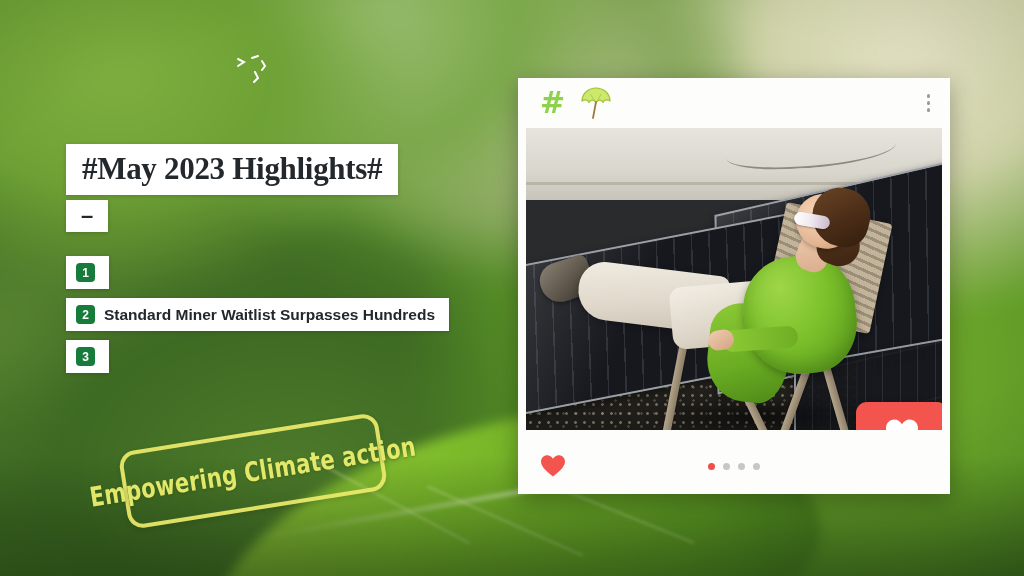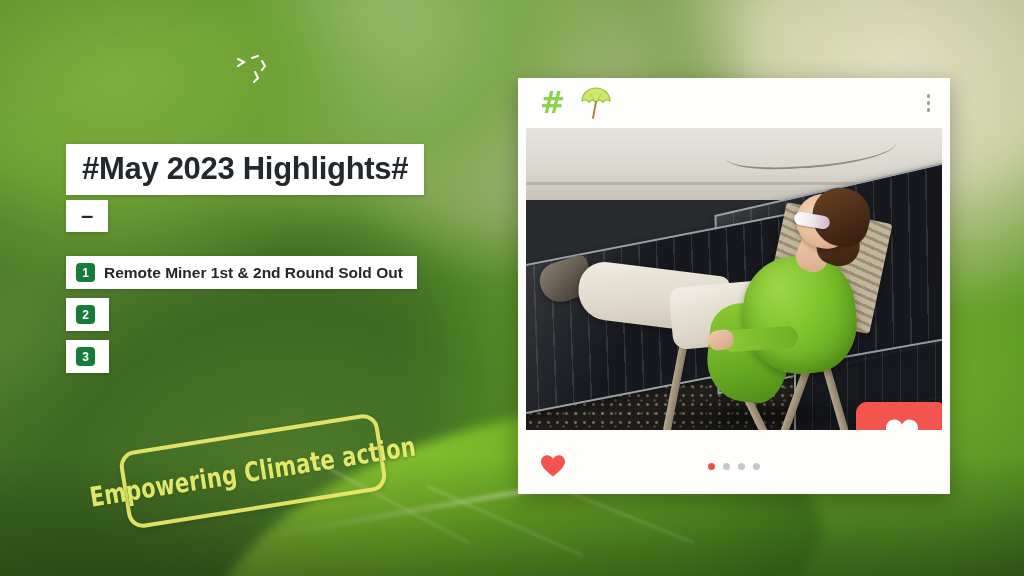--- a/index.html
+++ b/index.html
@@ -63,20 +63,21 @@
     letter-spacing:-.5px; line-height:1;
     text-shadow:0 1px 3px rgba(0,0,0,.25);
   }
   .logo-sparks { position:absolute; left:232px; top:52px; width:46px; height:40px; }
 
   .headline-box {
     position:absolute; left:66px; top:144px;
     background:#ffffff;
     padding:8px 16px 9px 16px;
     box-shadow:0 1px 4px rgba(0,0,0,.18);
+    font-family:Liberation Serif, serif;
   }
   .headline-box span {
     font-size:31px; font-weight:700; color:#23282c;
     letter-spacing:-.3px; line-height:1.1; white-space:nowrap;
   }
 
   .dash-box {
     position:absolute; left:66px; top:200px;
     background:#ffffff; width:42px; height:32px;
     box-shadow:0 1px 4px rgba(0,0,0,.18);
@@ -343,24 +344,24 @@
     <span>#May 2023 Highlights#</span>
   </div>
 
   <div class="dash-box">
     <span>–</span>
   </div>
 
   <div class="bullets">
     <div class="bullet">
       <span class="bnum">1</span>
-      <span class="btxt">Remote Miner 1st &amp; 2nd Round Sold Out</span>
     </div>
     <div class="bullet">
       <span class="bnum">2</span>
+      <span class="btxt">Standard Miner Waitlist Surpasses Hundreds</span>
     </div>
     <div class="bullet">
       <span class="bnum">3</span>
     </div>
   </div>
 
   <div class="stamp">
     <span>Empowering Climate action</span>
   </div>
 </div>

